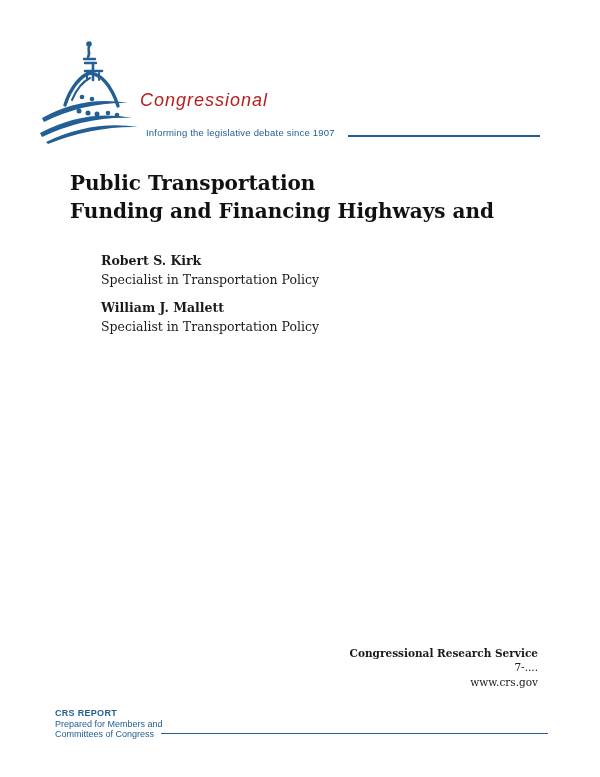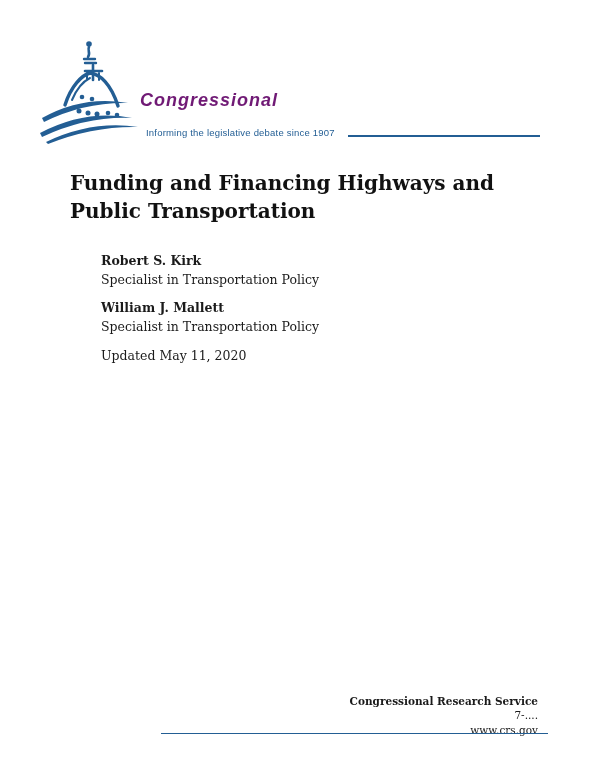--- a/index.html
+++ b/index.html
@@ -10,23 +10,23 @@
     background: #ffffff;
     overflow: hidden;
     font-family: "DejaVu Serif", serif;
     color: #1a1a1a;
   }
 
   
   .logo-art { position: absolute; left: 38px; top: 36px; width: 102px; height: 108px; }
   .wordmark {
     position: absolute; left: 140px; top: 93px;
-    color: #701a75;
+    color: #b91c1c;
     font-family: "Liberation Sans", sans-serif;
-    font-style: italic; font-weight: bold;
+    font-style: italic; font-weight: normal;
     font-size: 18px; line-height: 15px; letter-spacing: 1px;
     white-space: nowrap;
   }
   .tagline {
     position: absolute; left: 146px; top: 127px;
     color: #235E94;
     font-family: "Liberation Sans", sans-serif;
     font-size: 9.5px; letter-spacing: 0.2px;
     white-space: nowrap;
   }
@@ -51,21 +51,21 @@
   .a2-role { top: 319px; }
   .updated { top: 348px; }
 
   
   .footer-right {
     position: absolute; right: 62px; top: 646px;
     text-align: right;
     font-size: 10.5px; line-height: 14.3px;
     color: #1a1a1a;
   }
-  .footer-right .org { font-weight: bold; margin-top: 48px; }
+  .footer-right .org { font-weight: bold; }
   .footer-right .url { color: #1a1a1a; text-decoration: none; }
 
   
   .footer-left {
     position: absolute; left: 55px; top: 708px;
     color: #235E94;
     font-family: "Liberation Sans", sans-serif;
     font-size: 9px; line-height: 10.6px;
     white-space: nowrap;
   }
@@ -109,31 +109,35 @@
     </svg>
   </div>
 
   <div class="wordmark">
     <div>Congressional</div>
   </div>
   <div class="tagline">Informing the legislative debate since 1907</div>
   <div class="logo-rule"></div>
 
   <div class="title">
+    <div>Public Transportation</div>
     <div>Funding and Financing Highways and</div>
-    <div>Public Transportation</div>
   </div>
 
   <div class="byline bold a1-name">Robert S. Kirk</div>
   <div class="byline a1-role">Specialist in Transportation Policy</div>
   <div class="byline bold a2-name">William J. Mallett</div>
   <div class="byline a2-role">Specialist in Transportation Policy</div>
-  <div class="byline updated">Updated May 11, 2020</div>
 
   <div class="footer-right">
     <div class="org">Congressional Research Service</div>
     <div>7-....</div>
     <div><a href="#" class="url">www.crs.gov</a></div>
   </div>
 
+  <div class="footer-left">
+    <div class="l1">CRS REPORT</div>
+    <div>Prepared for Members and</div>
+    <div>Committees of Congress</div>
+  </div>
   <div class="footer-rule"></div>
 
 </div>
 
 </body></html>

